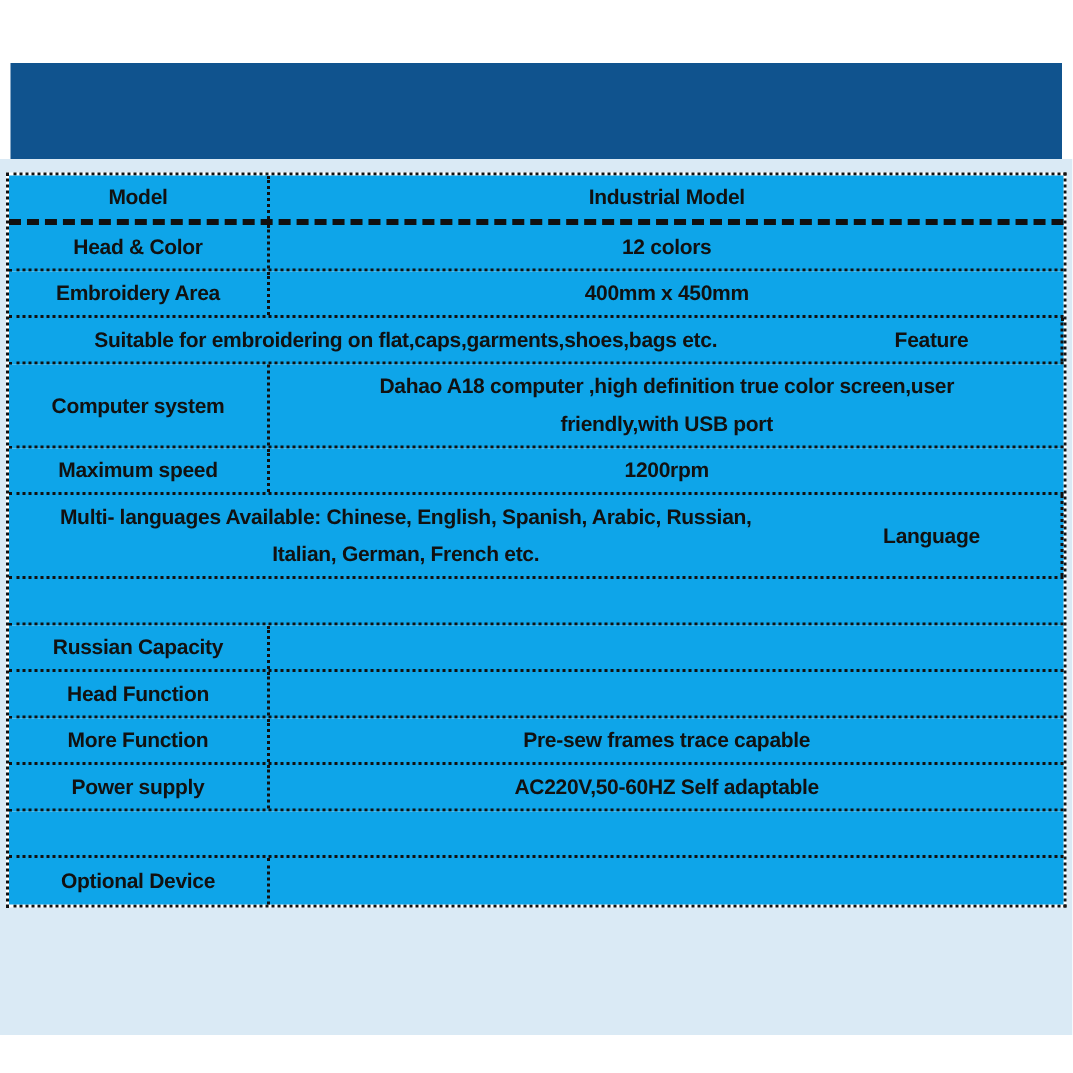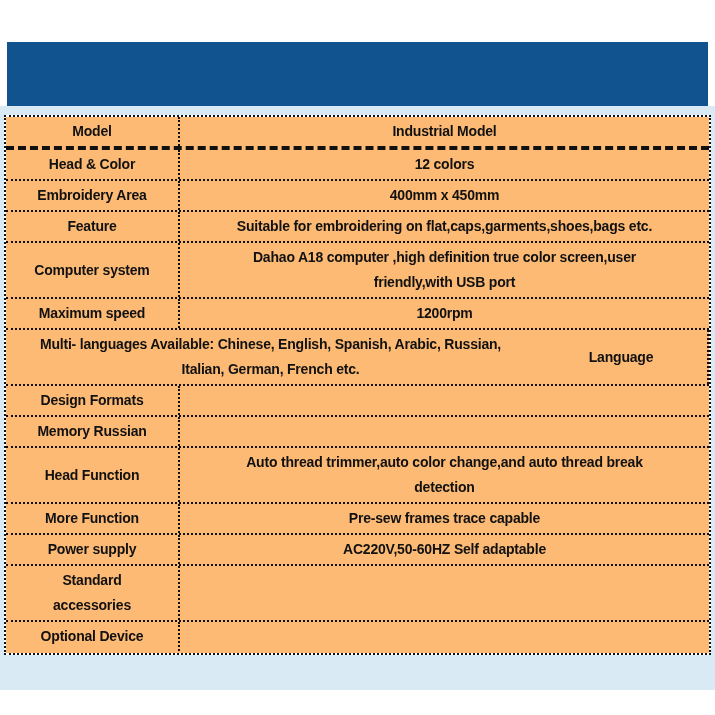--- a/index.html
+++ b/index.html
@@ -26,23 +26,23 @@
     position: absolute;
     left: 4px; top: 115px;
     width: 707px;
     background: #ffffff;
     border: 2px dotted #111;
   }
   .row {
     display: flex;
     min-height: 31px;
     border-bottom: 2px dotted #111;
-    background: #fdba74;
+    background: #0ea5e9;
   }
-  .row:last-child { border-bottom: none; flex-direction: column; }
+  .row:last-child { border-bottom: none; }
   .row.thick { border-bottom: 4px dashed #111; }
   .cell {
     display: flex;
     flex-direction: column;
     justify-content: center;
     align-items: center;
     text-align: center;
     padding: 2px 8px;
     font-size: 14px;
     font-weight: 700;
@@ -70,56 +70,51 @@
   </div>
     <div class="row">
     <div class="cell label">Head &amp; Color</div>
     <div class="cell value">12 colors</div>
   </div>
     <div class="row">
     <div class="cell label">Embroidery Area</div>
     <div class="cell value">400mm x 450mm</div>
   </div>
     <div class="row">
+    <div class="cell value">Suitable for embroidering on flat,caps,garments,shoes,bags etc.</div>
     <div class="cell label">Feature</div>
-    <div class="cell value">Suitable for embroidering on flat,caps,garments,shoes,bags etc.</div>
   </div>
     <div class="row">
     <div class="cell label">Computer system</div>
     <div class="cell value">Dahao A18 computer ,high definition true color screen,user
 friendly,with USB port</div>
   </div>
     <div class="row">
     <div class="cell label">Maximum speed</div>
     <div class="cell value">1200rpm</div>
   </div>
     <div class="row">
     <div class="cell value">Multi- languages Available: Chinese, English, Spanish, Arabic, Russian,
 Italian, German, French etc.</div>
     <div class="cell label">Language</div>
   </div>
     <div class="row">
-    <div class="cell label">Design Formats</div>
   </div>
     <div class="row">
-    <div class="cell label">Memory Russian</div>
+    <div class="cell label">Russian Capacity</div>
   </div>
     <div class="row">
     <div class="cell label">Head Function</div>
-    <div class="cell value">Auto thread trimmer,auto color change,and auto thread break
-detection</div>
   </div>
     <div class="row">
     <div class="cell label">More Function</div>
     <div class="cell value">Pre-sew frames trace capable</div>
   </div>
     <div class="row">
     <div class="cell label">Power supply</div>
     <div class="cell value">AC220V,50-60HZ Self adaptable</div>
   </div>
     <div class="row">
-    <div class="cell label">Standard
-accessories</div>
   </div>
     <div class="row">
     <div class="cell label">Optional Device</div>
   </div>
   </div>
 
 </body></html>

